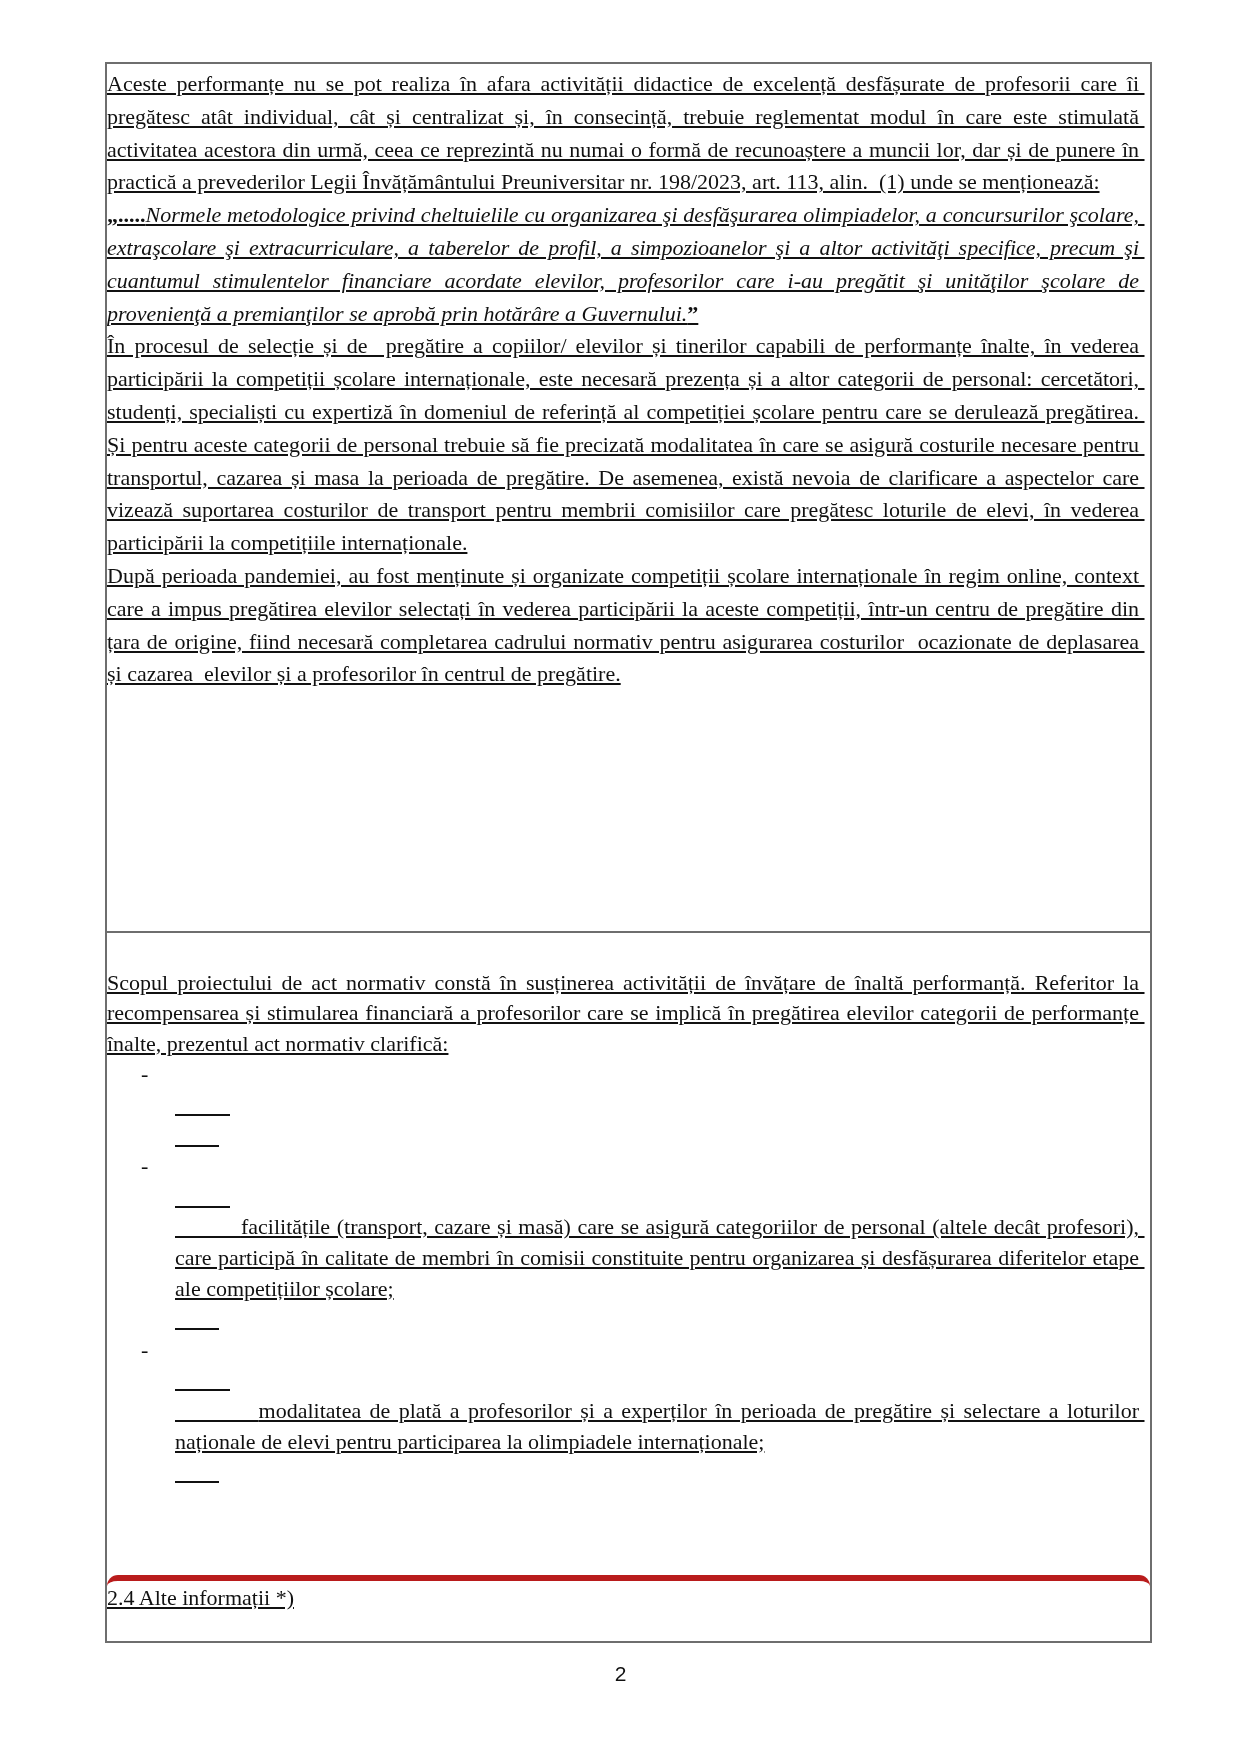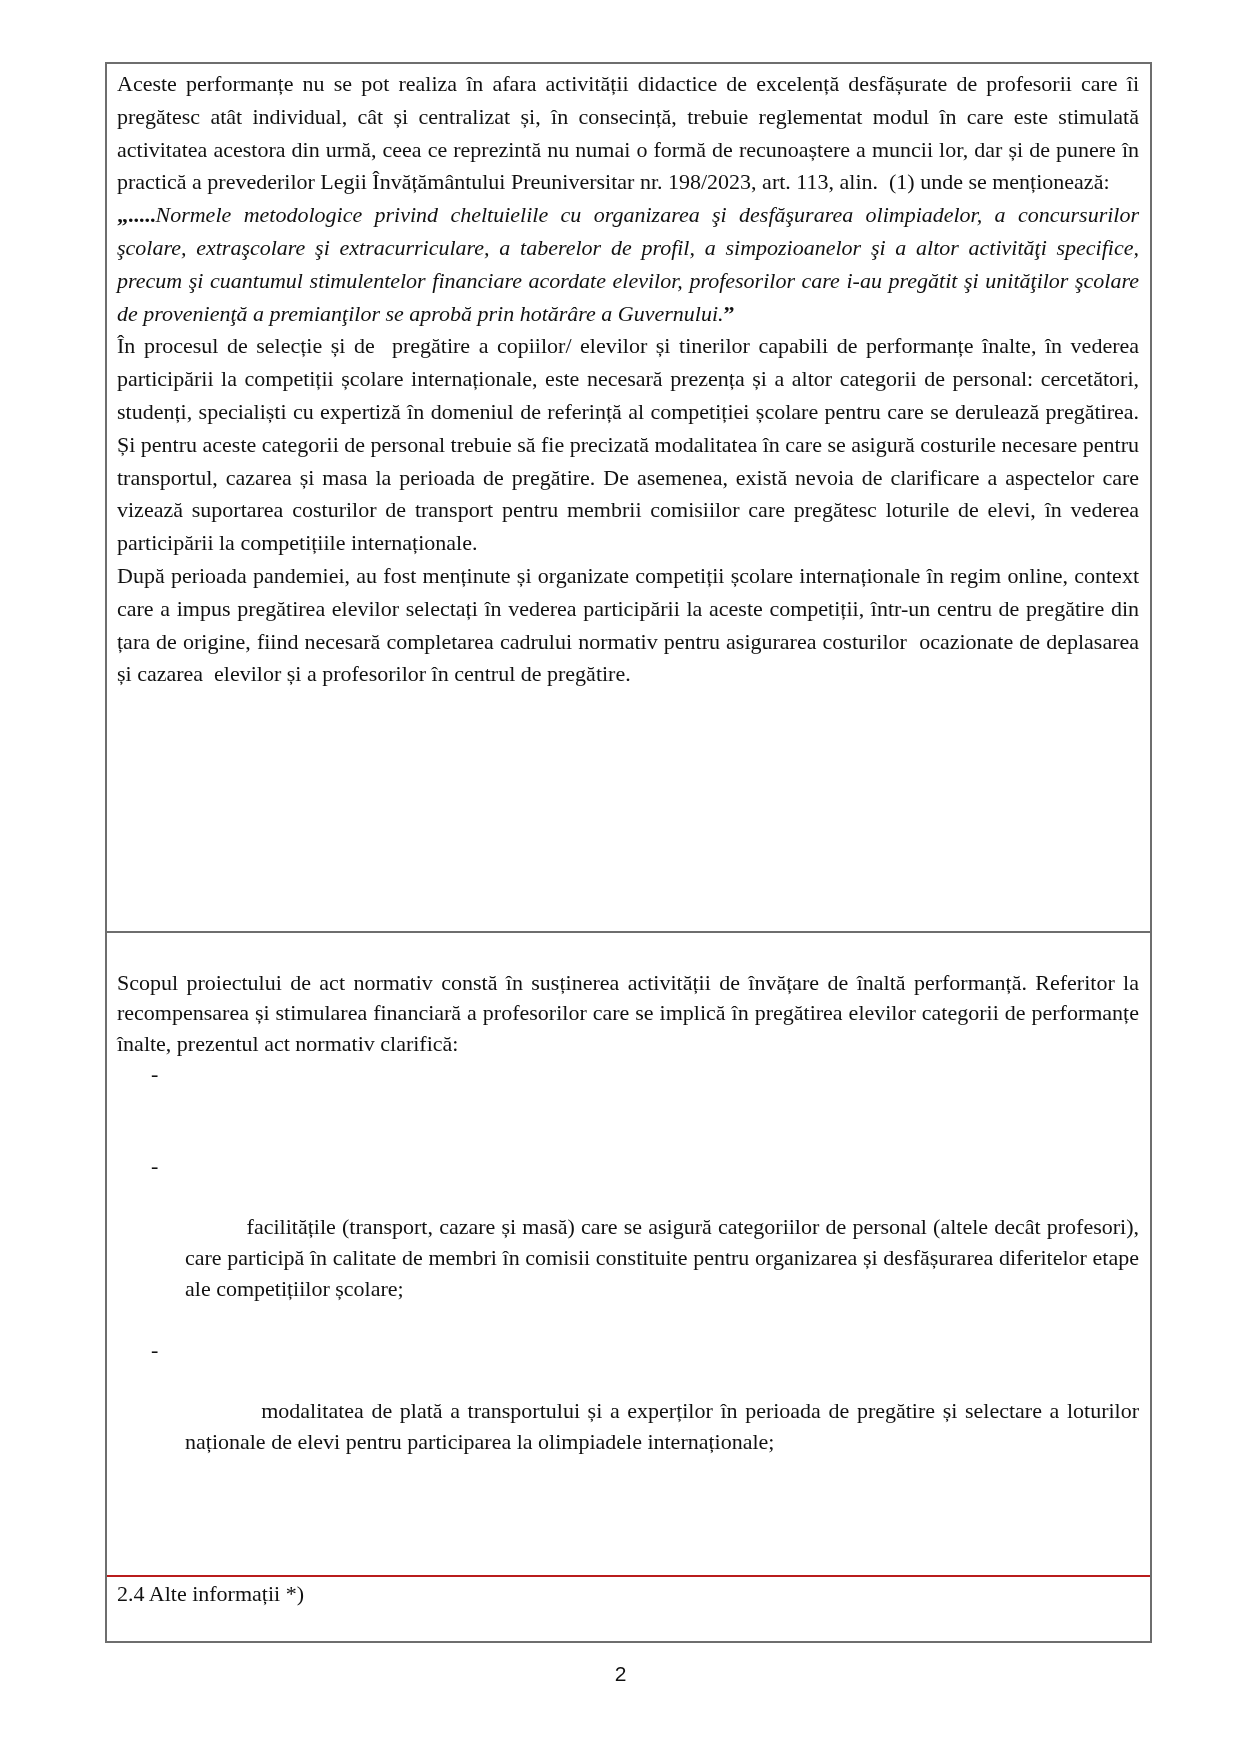--- a/index.html
+++ b/index.html
@@ -21,25 +21,26 @@
     left: 105px;
     top: 62px;
     width: 1047px;
     border: 2px solid #6e6e6e;
     box-sizing: border-box;
     background: #ffffff;
   }
   .row {
     box-sizing: border-box;
     overflow: hidden;
-    padding: 4px 11px 0 10px;
+    padding: 4px 11px 0 0;
+    text-decoration: underline;
   }
   .row-1 { height: 867px; line-height: 32.8px; }
   .row-2 { height: 644px; border-top: 2px solid #6e6e6e; line-height: 30.6px; }
-  .row-3 { height: 66px;  border-top: 2px solid #b91c1c; line-height: 30px; padding-top: 2px; }
+  .row-3 { height: 66px;  border-top: 6px solid #b91c1c; line-height: 30px; padding-top: 2px; border-radius: 11px; }
   .para {
     margin: 0;
     font-size: 22px;
     text-align: justify;
     white-space: pre-wrap;
   }
   .para.left { text-align: left; }
   .gap-above { margin-top: 32.8px; }
   .row-2 .gap-above { margin-top: 30.6px; }
   .quote { font-weight: bold; }
@@ -87,21 +88,21 @@
       <div class="bullets">
         <div class="bullet">
           <span class="dash">-</span>
         </div>
         <div class="bullet">
           <span class="dash">-</span>
           <span class="btext">facilitățile (transport, cazare și masă) care se asigură categoriilor de personal (altele decât profesori), care participă în calitate de membri în comisii constituite pentru organizarea și desfășurarea diferitelor etape ale competițiilor școlare;</span>
         </div>
         <div class="bullet">
           <span class="dash">-</span>
-          <span class="btext">modalitatea de plată a transportului și a experților în perioada de pregătire și selectare a loturilor naționale de elevi pentru participarea la olimpiadele internaționale;</span>
+          <span class="btext">modalitatea de plată a profesorilor și a experților în perioada de pregătire și selectare a loturilor naționale de elevi pentru participarea la olimpiadele internaționale;</span>
         </div>
 
       </div>
 
     </section>
 
     <section class="row row-3">
       <p class="para left">2.4 Alte informații *)</p>
     </section>
 

